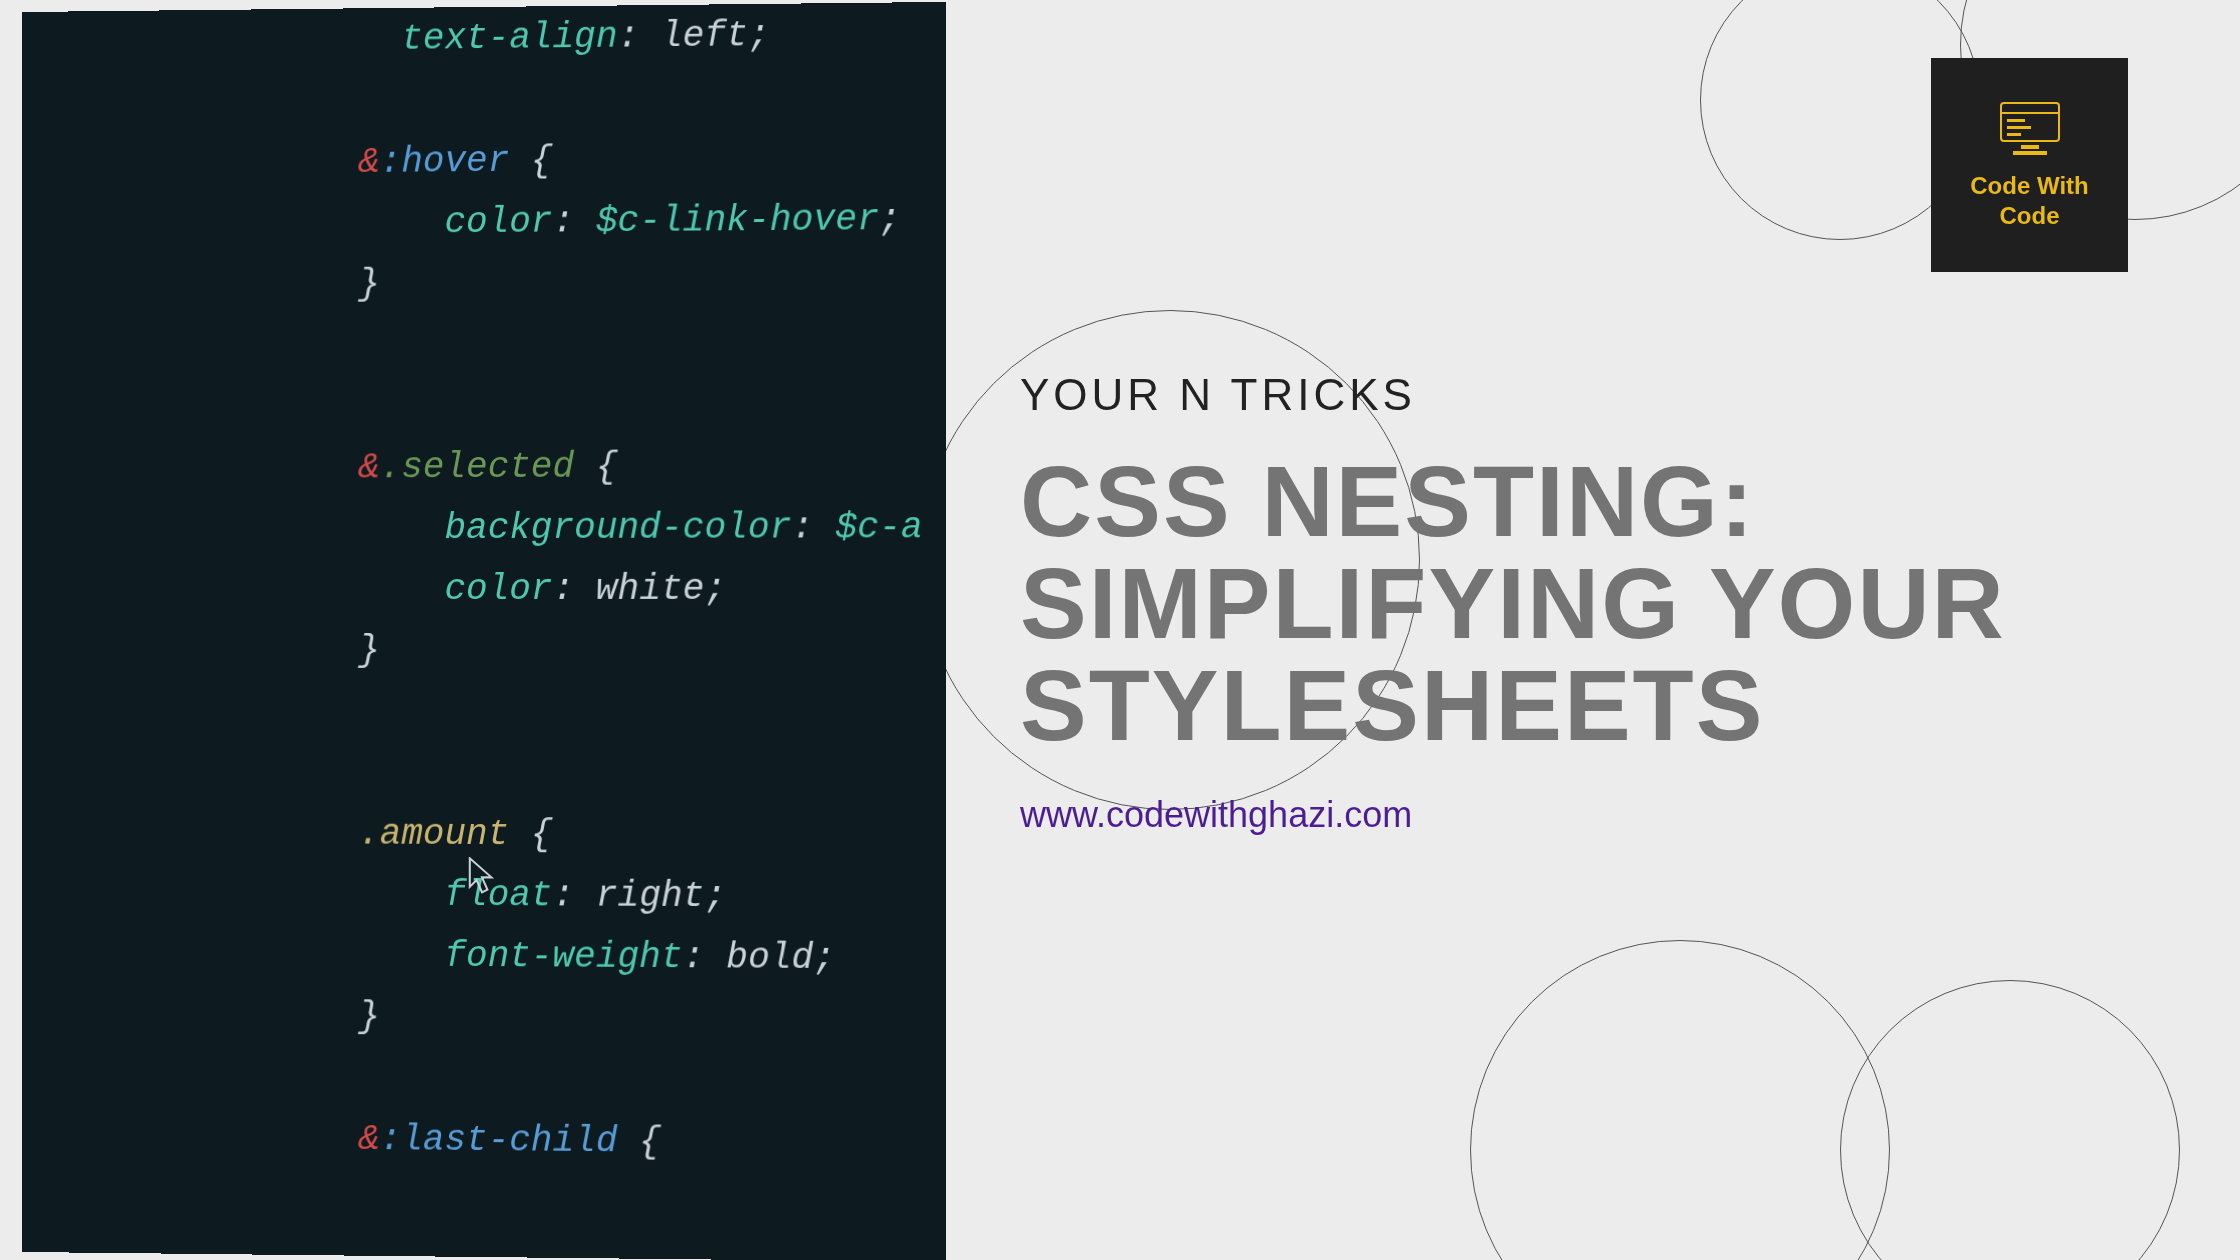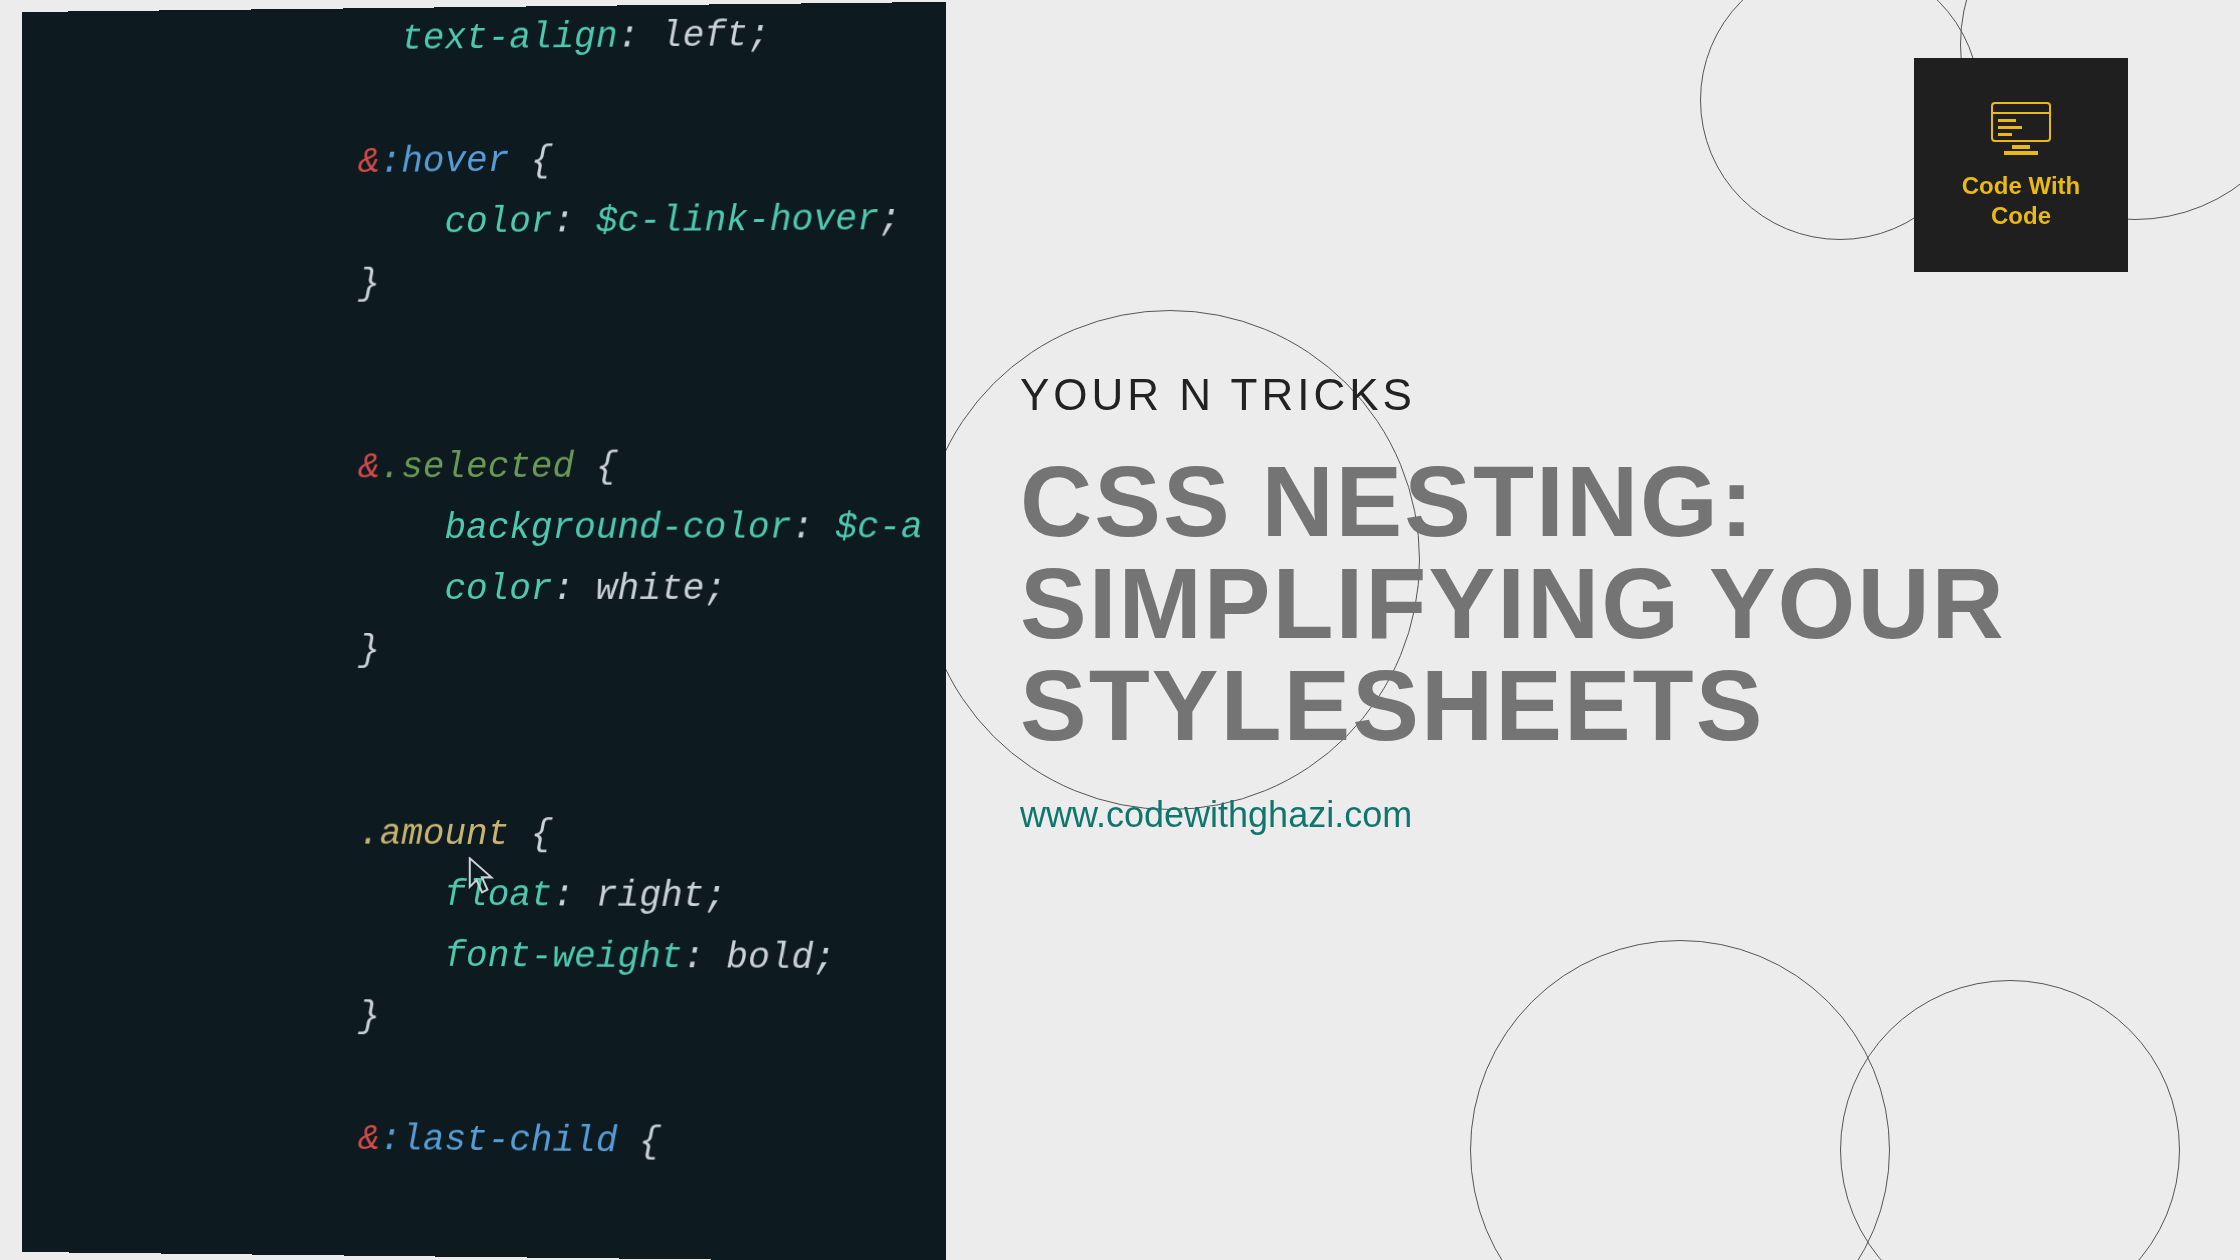--- a/index.html
+++ b/index.html
@@ -65,28 +65,28 @@
       font-size: 100px;
       font-weight: 900;
       color: #747474;
       letter-spacing: 2px;
       line-height: 1.02;
       text-transform: uppercase;
       margin-bottom: 38px;
     }
     .url {
       font-size: 36px;
-      color: #0f766e;
+      color: #4c1d95;
       font-weight: 400;
     }
     .logo-card {
       position: absolute;
       right: 112px;
       top: 58px;
-      width: 214px;
+      width: 197px;
       height: 214px;
       background: #1f1f1f;
       display: flex;
       flex-direction: column;
       align-items: center;
       justify-content: center;
       gap: 14px;
     }
     .logo-icon {
       width: 70px;

